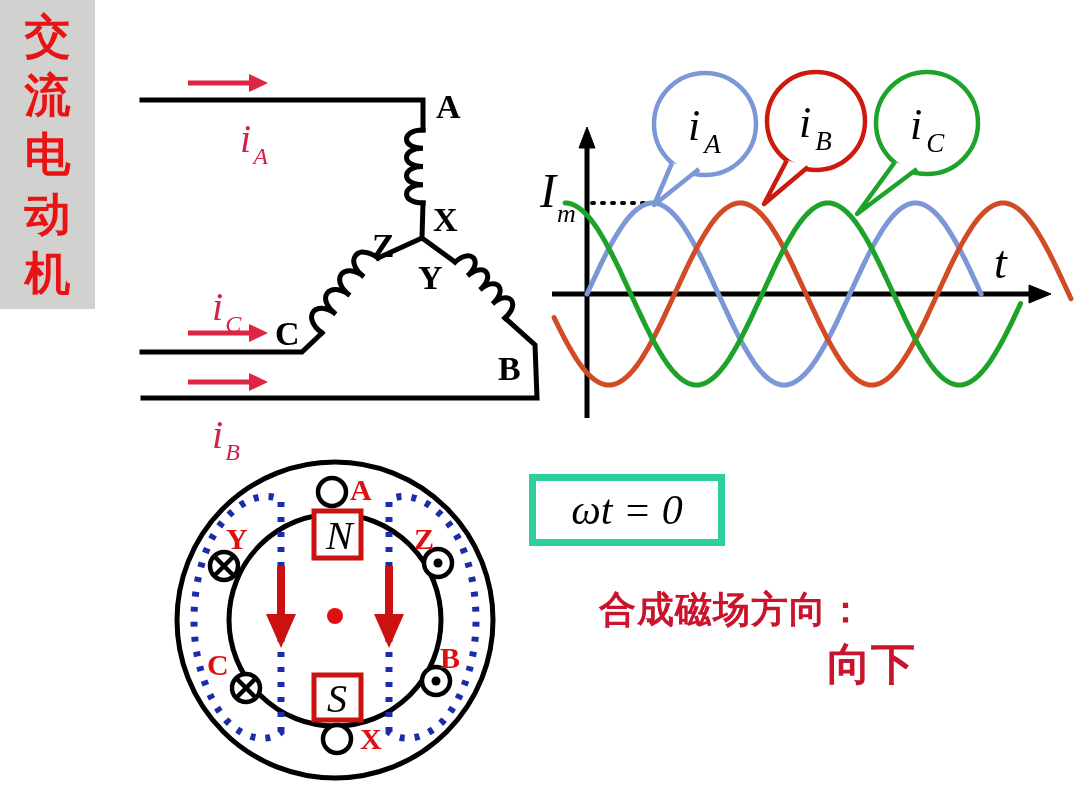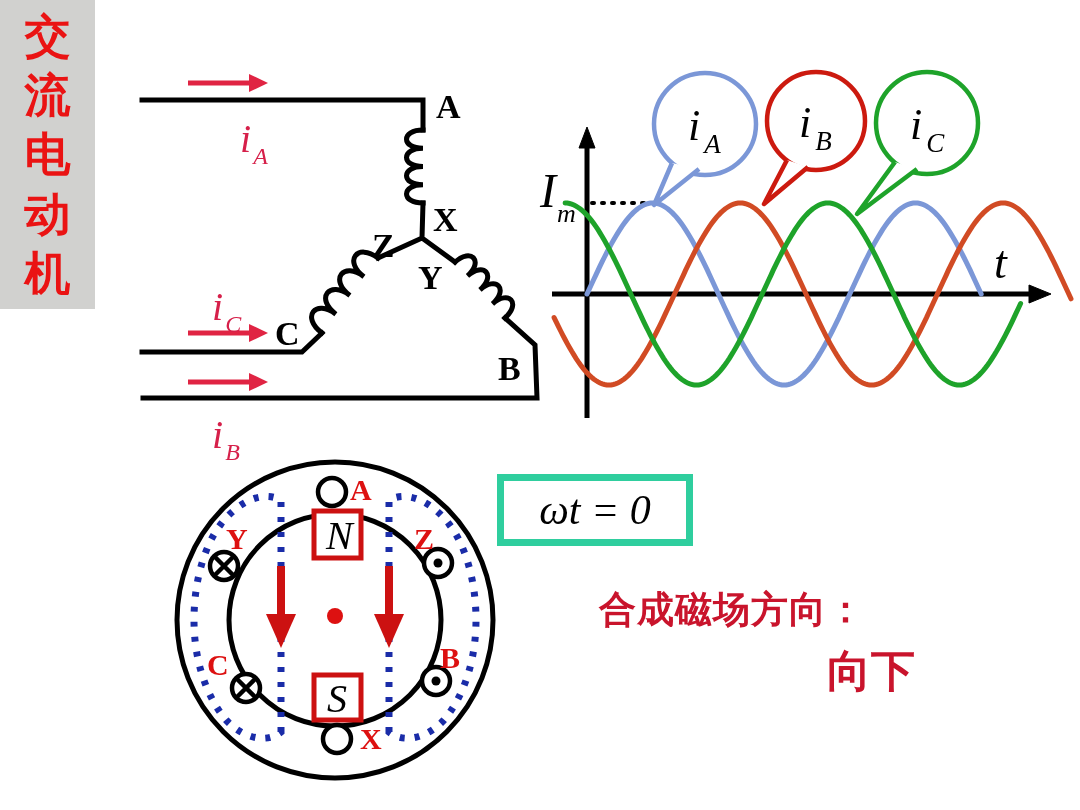--- a/index.html
+++ b/index.html
@@ -20,21 +20,21 @@
   .bub{font-style:italic;font-size:44px;fill:#000;}
   .bubsub{font-style:italic;font-size:27px;fill:#000;}
   
   #omega-box{position:absolute;left:497px;top:474px;min-width:158px;height:58px;
              display:flex;align-items:center;justify-content:center;
              font-style:italic;font-size:42px;color:#000;background:#fff;padding:0 12px;}
   
   #caption{position:absolute;left:555px;top:585px;width:310px;text-align:right;
            font-family:"Liberation Sans",sans-serif;font-weight:bold;}
   #caption .l1{font-size:37px;letter-spacing:1px;white-space:nowrap;}
-  #caption .l2{font-size:44px;margin-top:7px;transform:translateX(50px);}
+  #caption .l2{font-size:44px;margin-top:0;transform:translateX(50px);}
 </style>
 </head>
 <body>
 
 <div id="stage">
 
   <div id="sidebar" style="background: rgb(209, 209, 207);">
     <span class="ch" style="color: rgb(234, 19, 19);">交</span>
     <span class="ch" style="color: rgb(234, 19, 19);">流</span>
     <span class="ch" style="color: rgb(234, 19, 19);">电</span>
@@ -180,20 +180,20 @@
         <text class="slotlab" x="350" y="500">A</text>
         <text class="slotlab" x="414" y="549">Z</text>
         <text class="slotlab" x="440" y="668">B</text>
         <text class="slotlab" x="360" y="749">X</text>
         <text class="slotlab" x="207" y="675">C</text>
         <text class="slotlab" x="226" y="549">Y</text>
       </g>
     </g>
   </svg>
 
-  <div id="omega-box" style="border: 7px solid rgb(47, 206, 158);">ωt = 0</div>
+  <div id="omega-box" style="border: 7px solid rgb(47, 206, 158); margin-left: 32px;">ωt = 0</div>
 
   <div id="caption" style="color: rgb(201, 20, 44);">
     <div class="l1">合成磁场方向：</div>
     <div class="l2">向下</div>
   </div>
 
 </div>
 
 </body></html>

